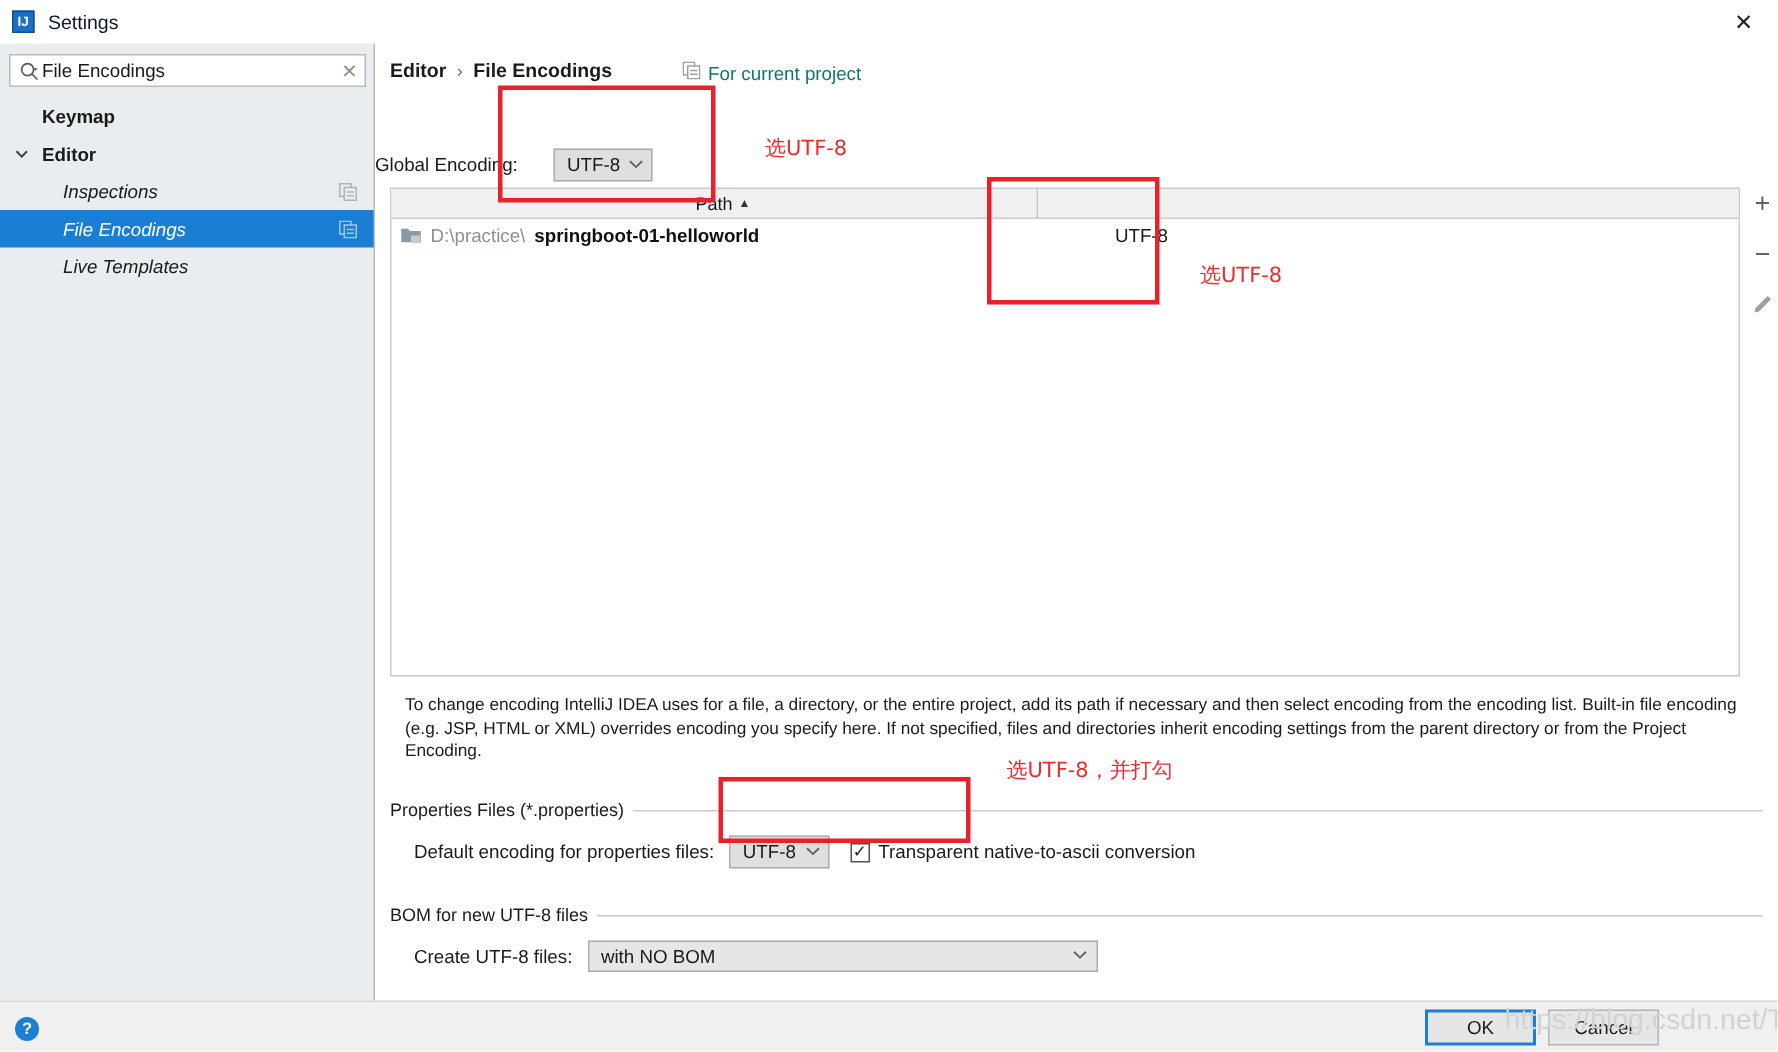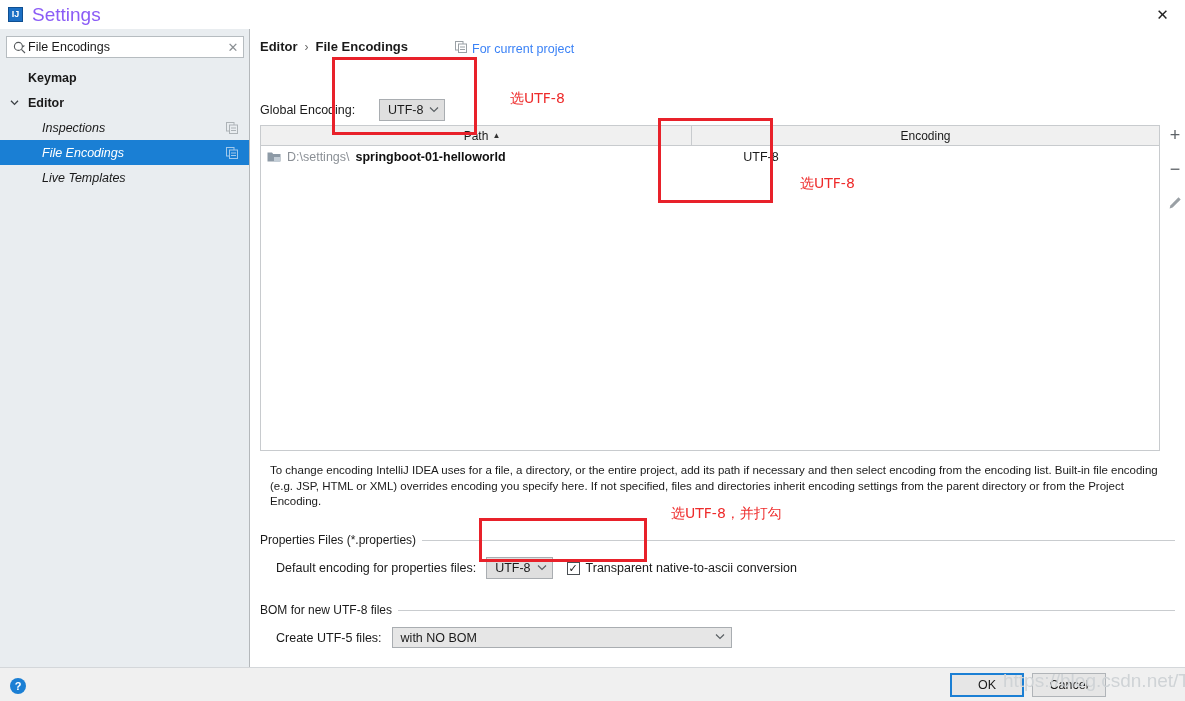--- a/index.html
+++ b/index.html
@@ -21,21 +21,21 @@
   }
   .tb-logo {
     width: 15px; height: 15px; margin-left: 8px; margin-right: 9px;
     background: #1b6fc4; border: 1px solid #0f4f91; position: relative; flex: none;
   }
   .tb-logo::before {
     content: "IJ"; position: absolute; left: 0; right: 0; top: -1px;
     font-size: 9px; font-weight: bold; color: #ffffff; text-align: center;
     line-height: 15px; font-family: "Liberation Sans", sans-serif;
   }
-  .tb-title { font-size: 19px; color: #8b5cf6; }
+  .tb-title { font-size: 13px; color: #0f172a; }
   .tb-close {
     position: absolute; right: 0; top: 0; width: 45px; height: 29px;
     display: flex; align-items: center; justify-content: center;
     font-size: 15px; color: #222; cursor: default;
   }
 
   
   .sidebar {
     position: absolute; left: 0; top: 29px; width: 249px; height: 638px;
     background: #e9edf0;
@@ -84,21 +84,21 @@
     background: #ffffff;
   }
   .breadcrumb {
     position: absolute; left: 10px; top: 10px;
     font-size: 13px; font-weight: bold; color: #1a1a1a;
     display: flex; align-items: center; gap: 7px;
   }
   .crumb-sep { font-weight: normal; color: #6a6a6a; font-size: 12px; }
   .for-project {
     position: absolute; left: 205px; top: 12px;
-    font-size: 12.5px; color: #3b82f6; display: flex; align-items: center; gap: 5px;
+    font-size: 12.5px; color: #0f766e; display: flex; align-items: center; gap: 5px;
   }
 
   .field-row { position: absolute; display: flex; align-items: center; }
   .field-label { font-size: 12.5px; color: #1a1a1a; }
   .combo-sm {
     height: 22px; min-width: 64px; background: #dfdfdf; border: 1px solid #a9adb1;
     display: flex; align-items: center; justify-content: space-between;
     padding: 0 5px 0 8px; font-size: 12.5px; color: #1a1a1a; gap: 6px;
   }
   .chev { color: #5a5f63; font-size: 9px; line-height: 1; }
@@ -272,21 +272,21 @@
         <svg width="12" height="12" viewBox="0 0 12 12">
           <rect x="0.5" y="0.5" width="7.5" height="8.5" fill="none" stroke="#9aa0a5" stroke-width="1"></rect>
           <rect x="3.5" y="3" width="8" height="8.5" fill="#ffffff" stroke="#9aa0a5" stroke-width="1"></rect>
           <line x1="5" y1="6" x2="10" y2="6" stroke="#9aa0a5" stroke-width="1"></line>
           <line x1="5" y1="8.5" x2="10" y2="8.5" stroke="#9aa0a5" stroke-width="1"></line>
         </svg>
       </span>
       <span>For current project</span>
     </div>
 
-    <div class="field-row" style="left:10px; top:70px;">
+    <div class="field-row" style="left:0; top:70px;">
       <span class="field-label" style="width:110px;">Global Encoding:</span>
       <span class="combo-sm" style="margin-left:9px;">
         <span>UTF-8</span>
         <span class="chev">
           <svg width="10" height="7" viewBox="0 0 10 7">
               <path d="M1 1.5 L5 5.4 L9 1.5" fill="none" stroke="#5a5f63" stroke-width="1.2"></path>
             </svg>
         </span>
       </span>
     </div>
@@ -303,33 +303,30 @@
       </span>
     </div>
 
     <div class="table-box">
       <div class="thead">
         <div class="th path">
           <span>Path</span>
           <span class="sort-arrow">▲</span>
         </div>
         <div class="th sep"></div>
-        <div class="th enc">
-          <span>Encoding</span>
-        </div>
       </div>
       <div class="trow">
         <div class="td-path">
           <span class="folder-icon">
             <svg width="14" height="12" viewBox="0 0 14 12">
               <path d="M0.5 1.5 L5 1.5 L6.2 3 L13.5 3 L13.5 10.5 L0.5 10.5 Z" fill="#8d9aa6"></path>
               <rect x="7" y="6" width="6" height="5" fill="#c3cdd6"></rect>
             </svg>
           </span>
-          <span class="dim">D:\settings\</span>
+          <span class="dim">D:\practice\</span>
             <span class="strong">springboot-01-helloworld</span>
         </div>
         <div class="td-enc">UTF-8</div>
       </div>
     </div>
 
     <div class="side-tools">
       <span class="tool-btn" style="font-size:18px;">+</span>
       <span class="tool-btn" style="font-size:18px;">−</span>
       <span class="tool-btn">
@@ -357,21 +354,21 @@
       <span style="display:flex; align-items:center; gap:6px; margin-left:14px;">
         <span class="checkbox">✓</span>
         <span class="field-label">Transparent native-to-ascii conversion</span>
       </span>
     </div>
 
     <div class="group-title" style="left:10px; top:574px;">BOM for new UTF-8 files</div>
     <div class="group-line" style="left:128px; top:581px; width:797px;"></div>
 
     <div class="field-row" style="left:26px; top:598px;">
-      <span class="field-label">Create UTF-5 files:</span>
+      <span class="field-label">Create UTF-8 files:</span>
       <span class="combo-wide" style="margin-left:10px;">
         <span>with NO BOM</span>
         <span class="chev">
           <svg width="10" height="7" viewBox="0 0 10 7">
               <path d="M1 1.5 L5 5.4 L9 1.5" fill="none" stroke="#5a5f63" stroke-width="1.2"></path>
             </svg>
         </span>
       </span>
     </div>
 

